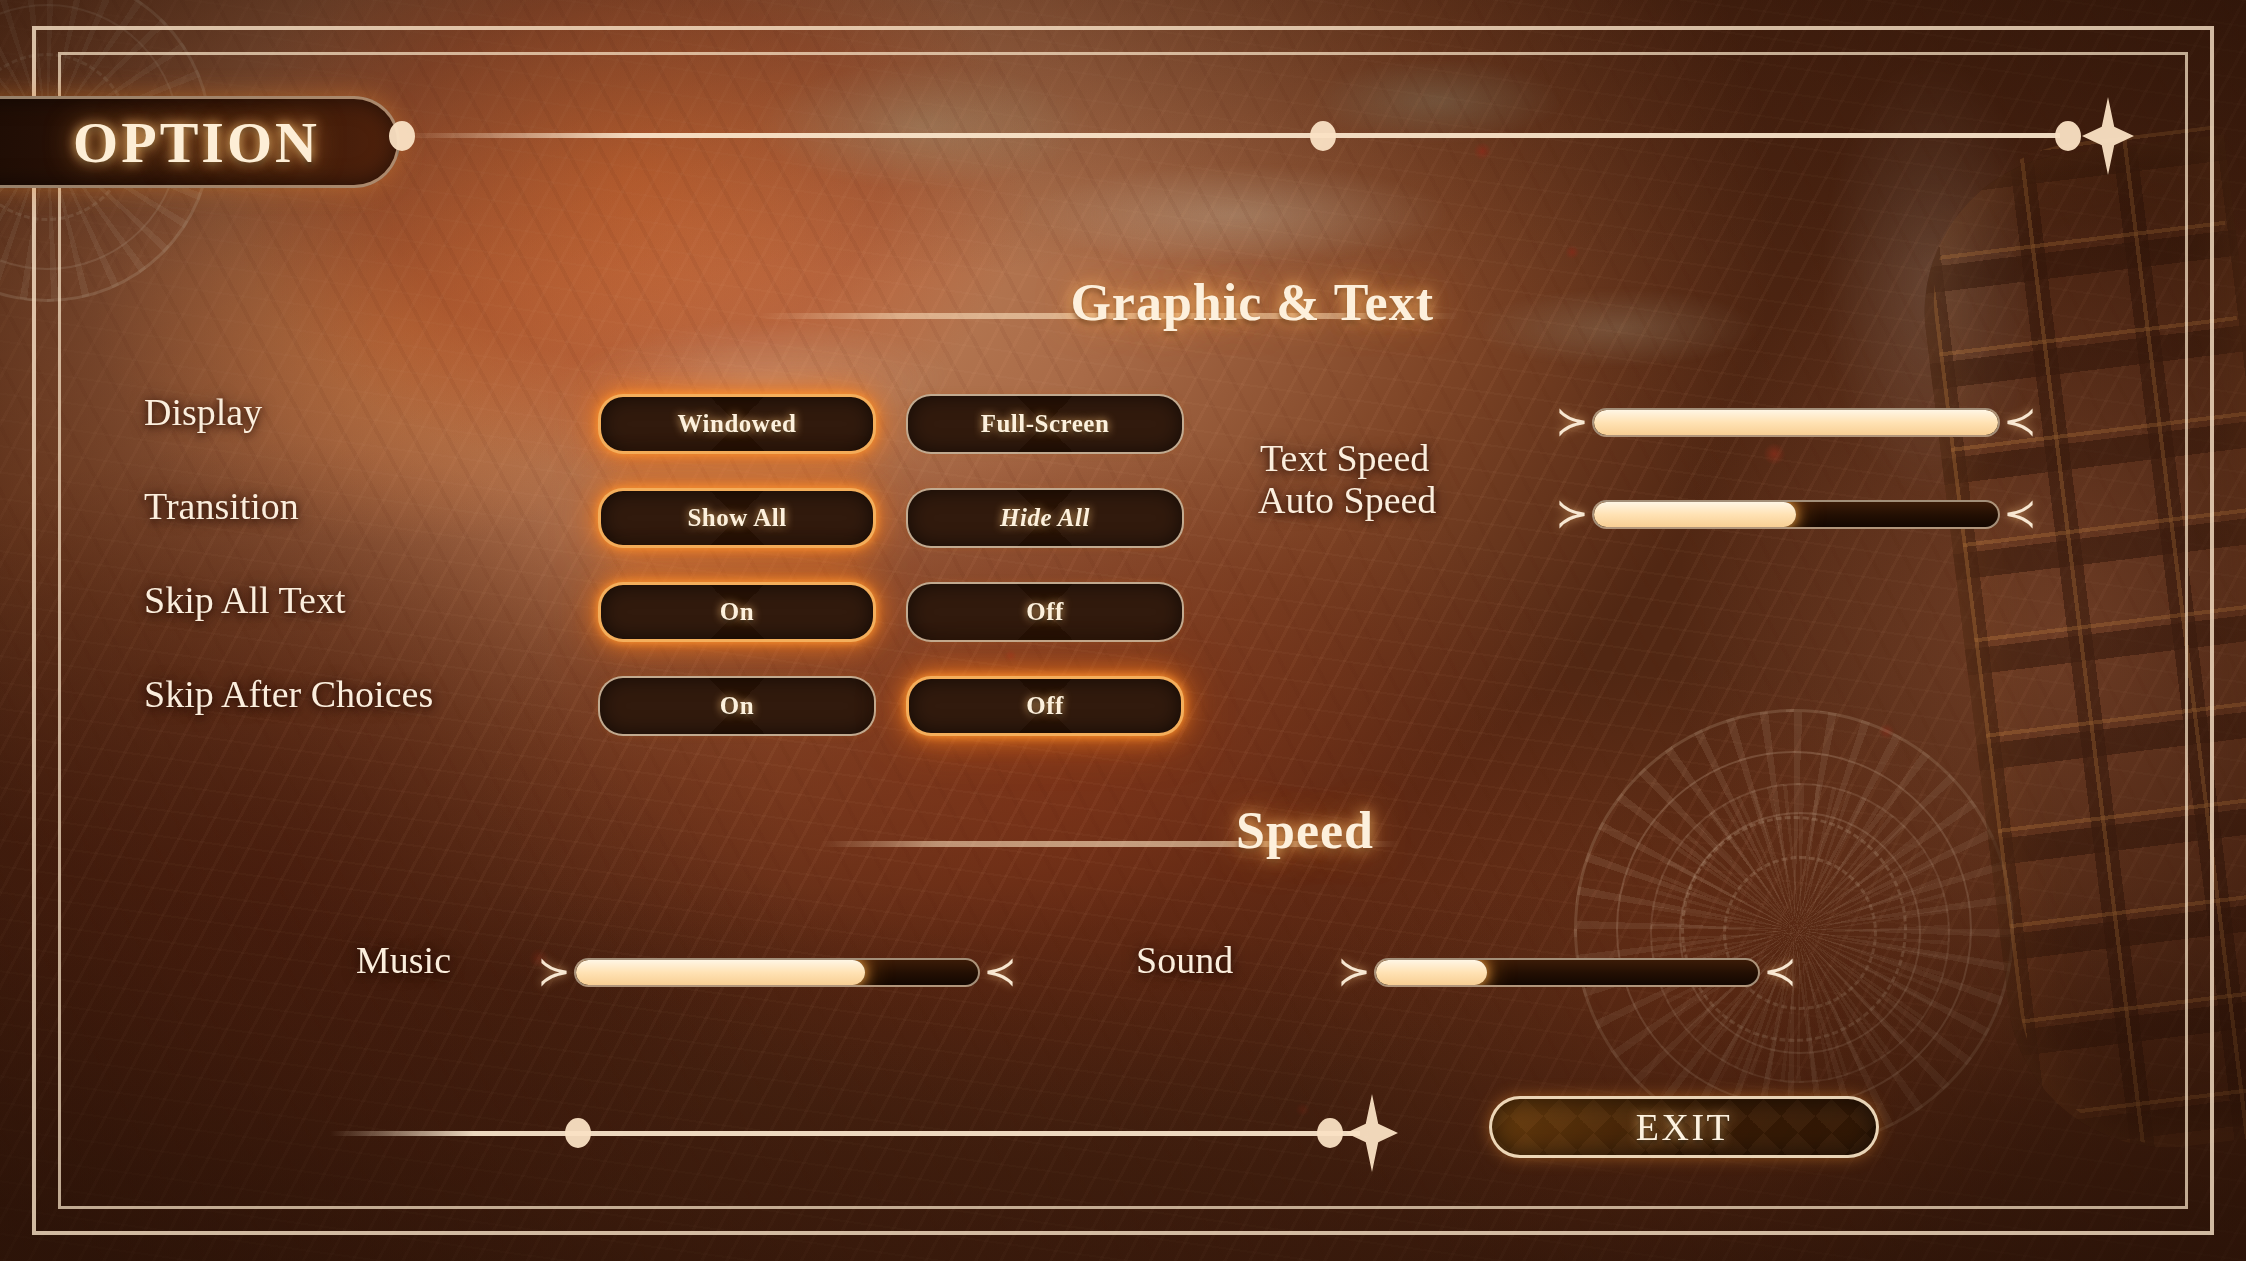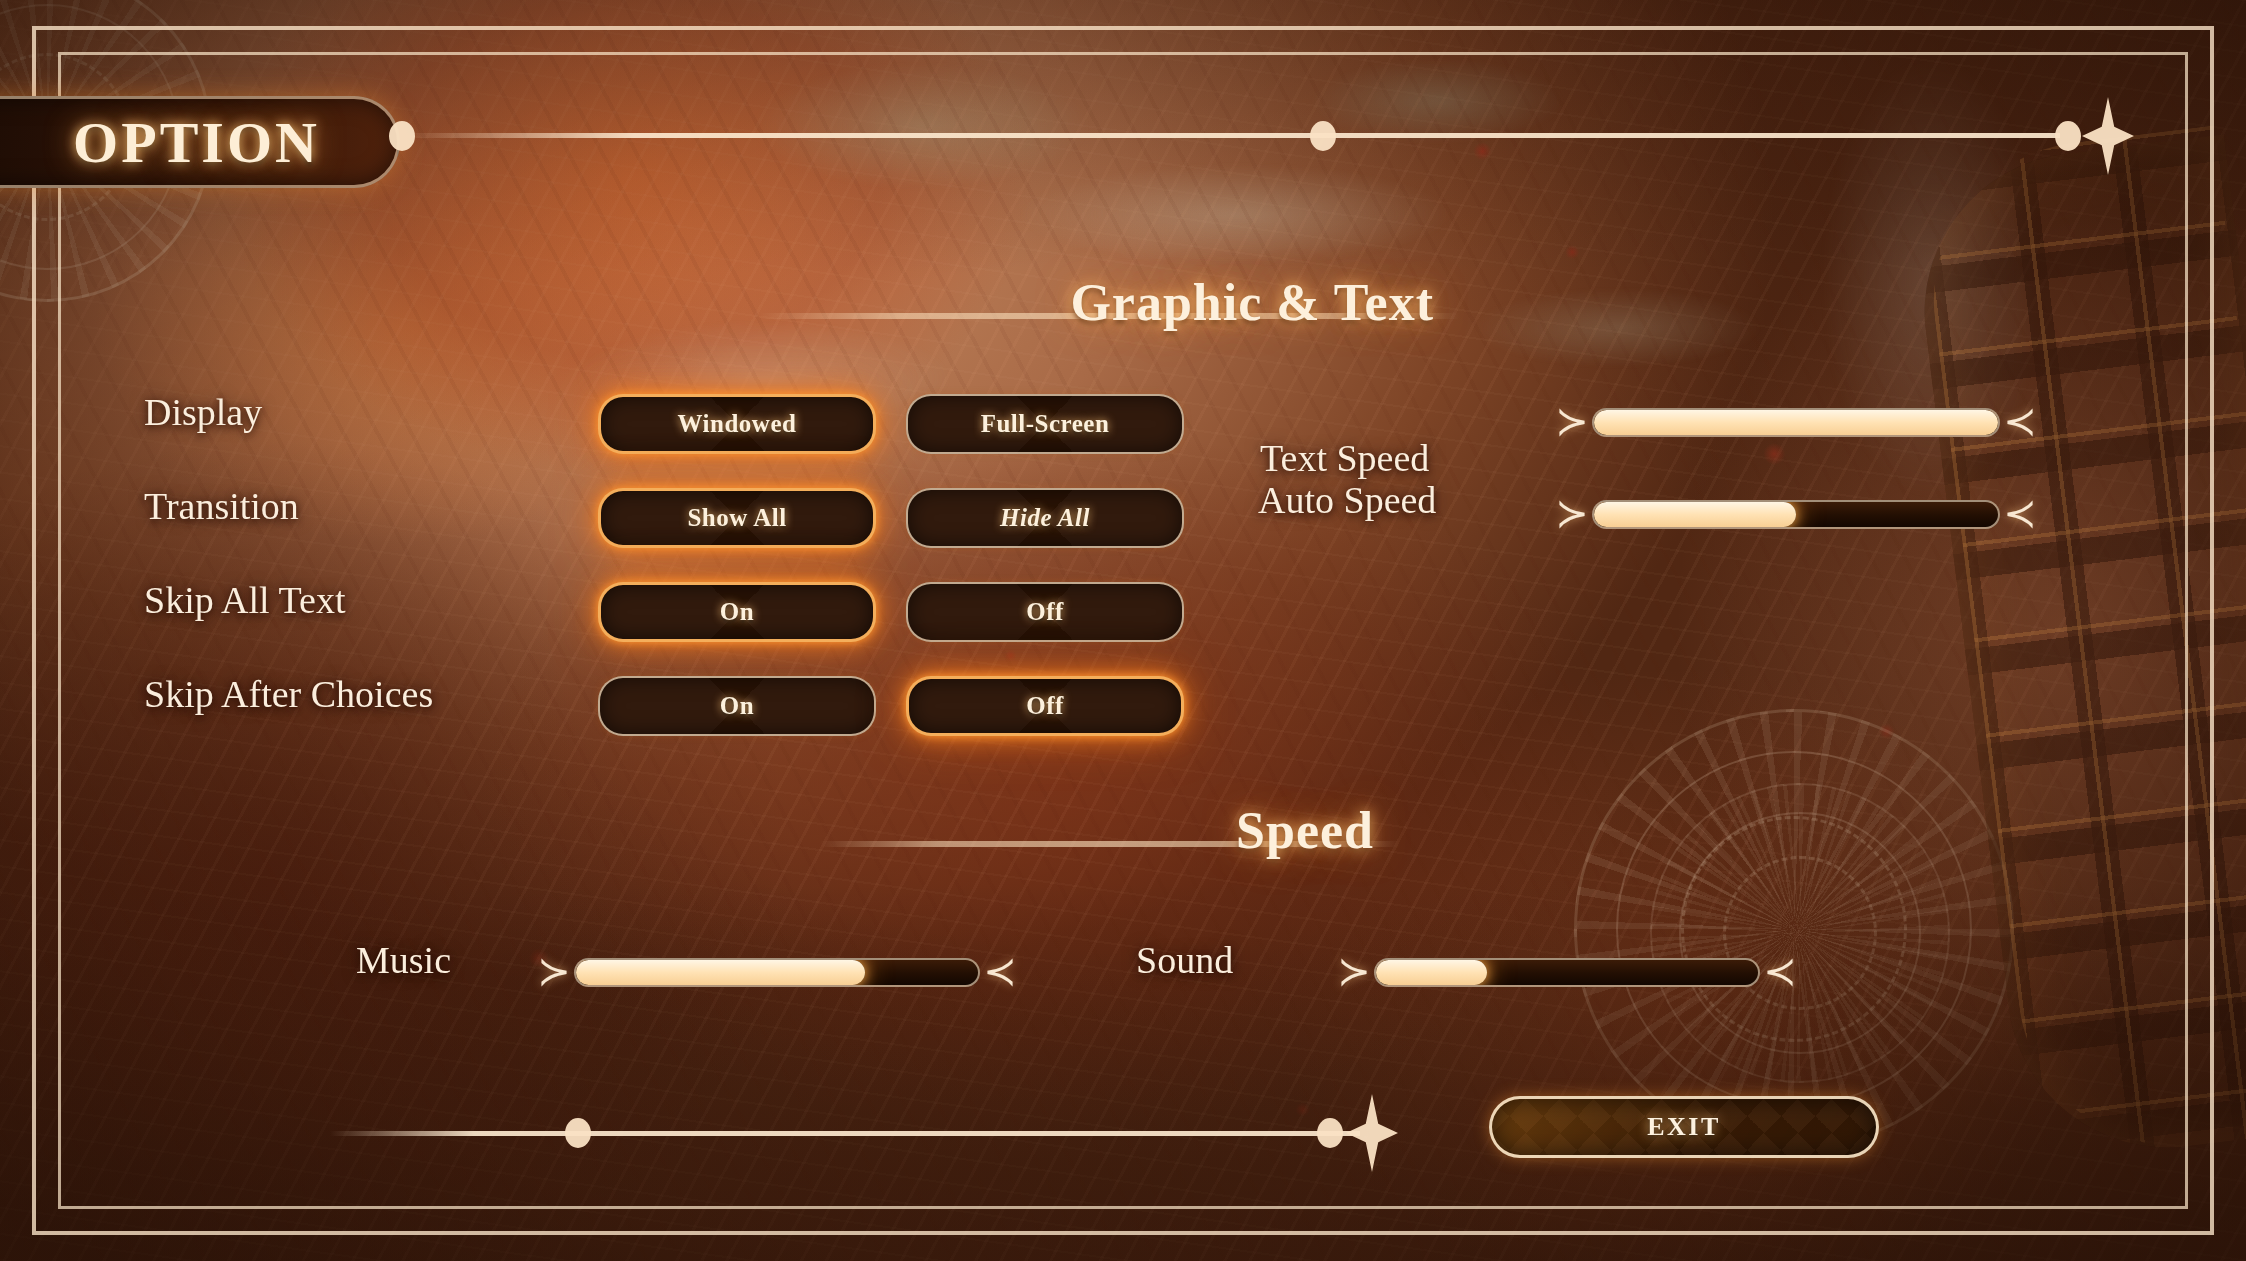--- a/index.html
+++ b/index.html
@@ -340,22 +340,22 @@
       linear-gradient(125deg, rgba(152,92,20,.50) 0%, rgba(60,28,6,.35) 55%, rgba(40,18,4,.45) 100%),
       repeating-conic-gradient(from 45deg at 50% 50%, rgba(255,220,160,.060) 0% 25%, rgba(0,0,0,.10) 25% 50%);
     background-size: auto, 34px 34px;
     box-shadow: 0 0 16px rgba(236,142,52,.45), inset 0 0 24px rgba(0,0,0,.62);
     display: flex;
     align-items: center;
     justify-content: center;
     cursor: pointer;
   }
   #exit-button-label {
-    font-size: 26px;
-    font-weight: bold;
+    font-size: 38px;
+    font-weight: normal;
     letter-spacing: 2.5px;
     color: #fdf2e0;
     text-shadow: 0 0 12px rgba(255,198,122,.95), 0 2px 4px rgba(0,0,0,.88);
   }
 </style>
 </head>
 <body>
 
 <div id="screen">
 

